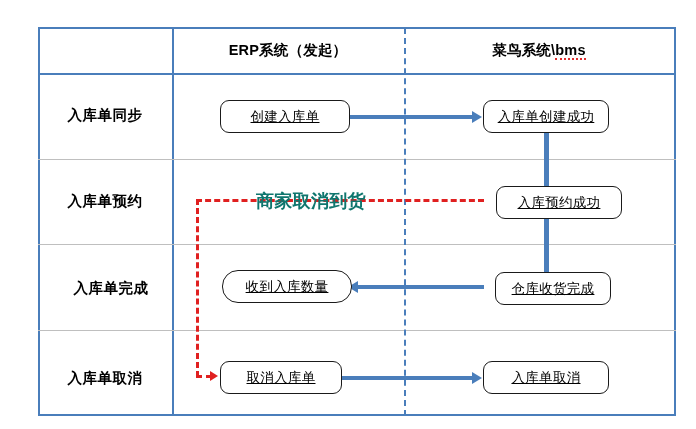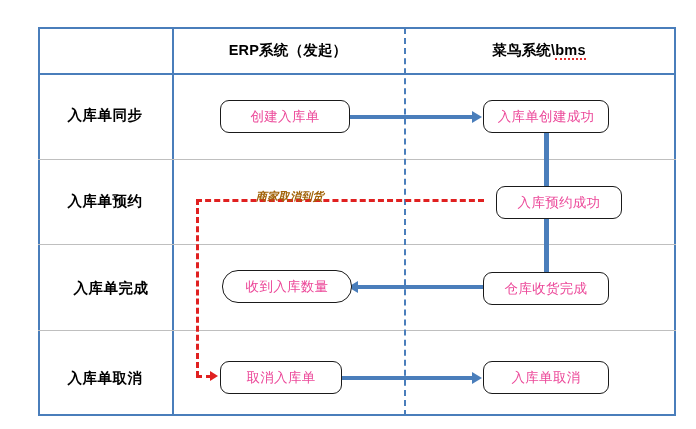--- a/index.html
+++ b/index.html
@@ -68,24 +68,25 @@
   
   .pbox {
     position: absolute;
     border: 1.4px solid #1a1a1a;
     border-radius: 9px;
     background: #ffffff;
     display: flex;
     align-items: center;
     justify-content: center;
     font-size: 13.5px;
-    color: #ec4899;
+    color: #000000;
     white-space: nowrap;
     box-sizing: border-box;
     letter-spacing: 0.3px;
+    text-decoration: underline;
   }
 
   
   .arrow-h {
     position: absolute;
     height: 4px;
     background: #4A7EBB;
   }
   .arrow-v {
     position: absolute;
@@ -126,27 +127,26 @@
   }
   .red-head-right {
     position: absolute;
     width: 0; height: 0;
     border-top: 5px solid transparent;
     border-bottom: 5px solid transparent;
     border-left: 8px solid #E02020;
   }
   .red-label {
     position: absolute;
-    font-size: 11px;
+    font-size: 18px;
     font-weight: bold;
-    color: #a16207;
+    color: #0f766e;
     white-space: nowrap;
     letter-spacing: 0.3px;
     background: transparent;
-    font-style: italic;
   }
 </style>
 </head>
 <body>
 
 <div id="canvas">
 
   <div class="tbl-border-v" style="left:38px; top:27px; height:389px;"></div>
   <div class="tbl-border-v" style="left:172px; top:27px; height:389px;"></div>
   <div class="tbl-border-v" style="left:674px; top:27px; height:389px;"></div>
@@ -196,19 +196,19 @@
   <div class="red-label" style="left:256px; top:189px;">商家取消到货</div>
 
   <div class="pbox" style="left:220px; top:100px; width:130px; height:33px;">创建入库单</div>
 
   <div class="pbox" style="left:483px; top:100px; width:126px; height:33px;">入库单创建成功</div>
 
   <div class="pbox" style="left:496px; top:186px; width:126px; height:33px;">入库预约成功</div>
 
   <div class="pbox" style="left:222px; top:270px; width:130px; height:33px;border-radius:16px;">收到入库数量</div>
 
-  <div class="pbox" style="left:483px; top:272px; width:126px; height:33px;">仓库收货完成</div>
+  <div class="pbox" style="left:495px; top:272px; width:116px; height:33px;">仓库收货完成</div>
 
   <div class="pbox" style="left:220px; top:361px; width:122px; height:33px;">取消入库单</div>
 
   <div class="pbox" style="left:483px; top:361px; width:126px; height:33px;">入库单取消</div>
 
 </div>
 
 </body></html>

